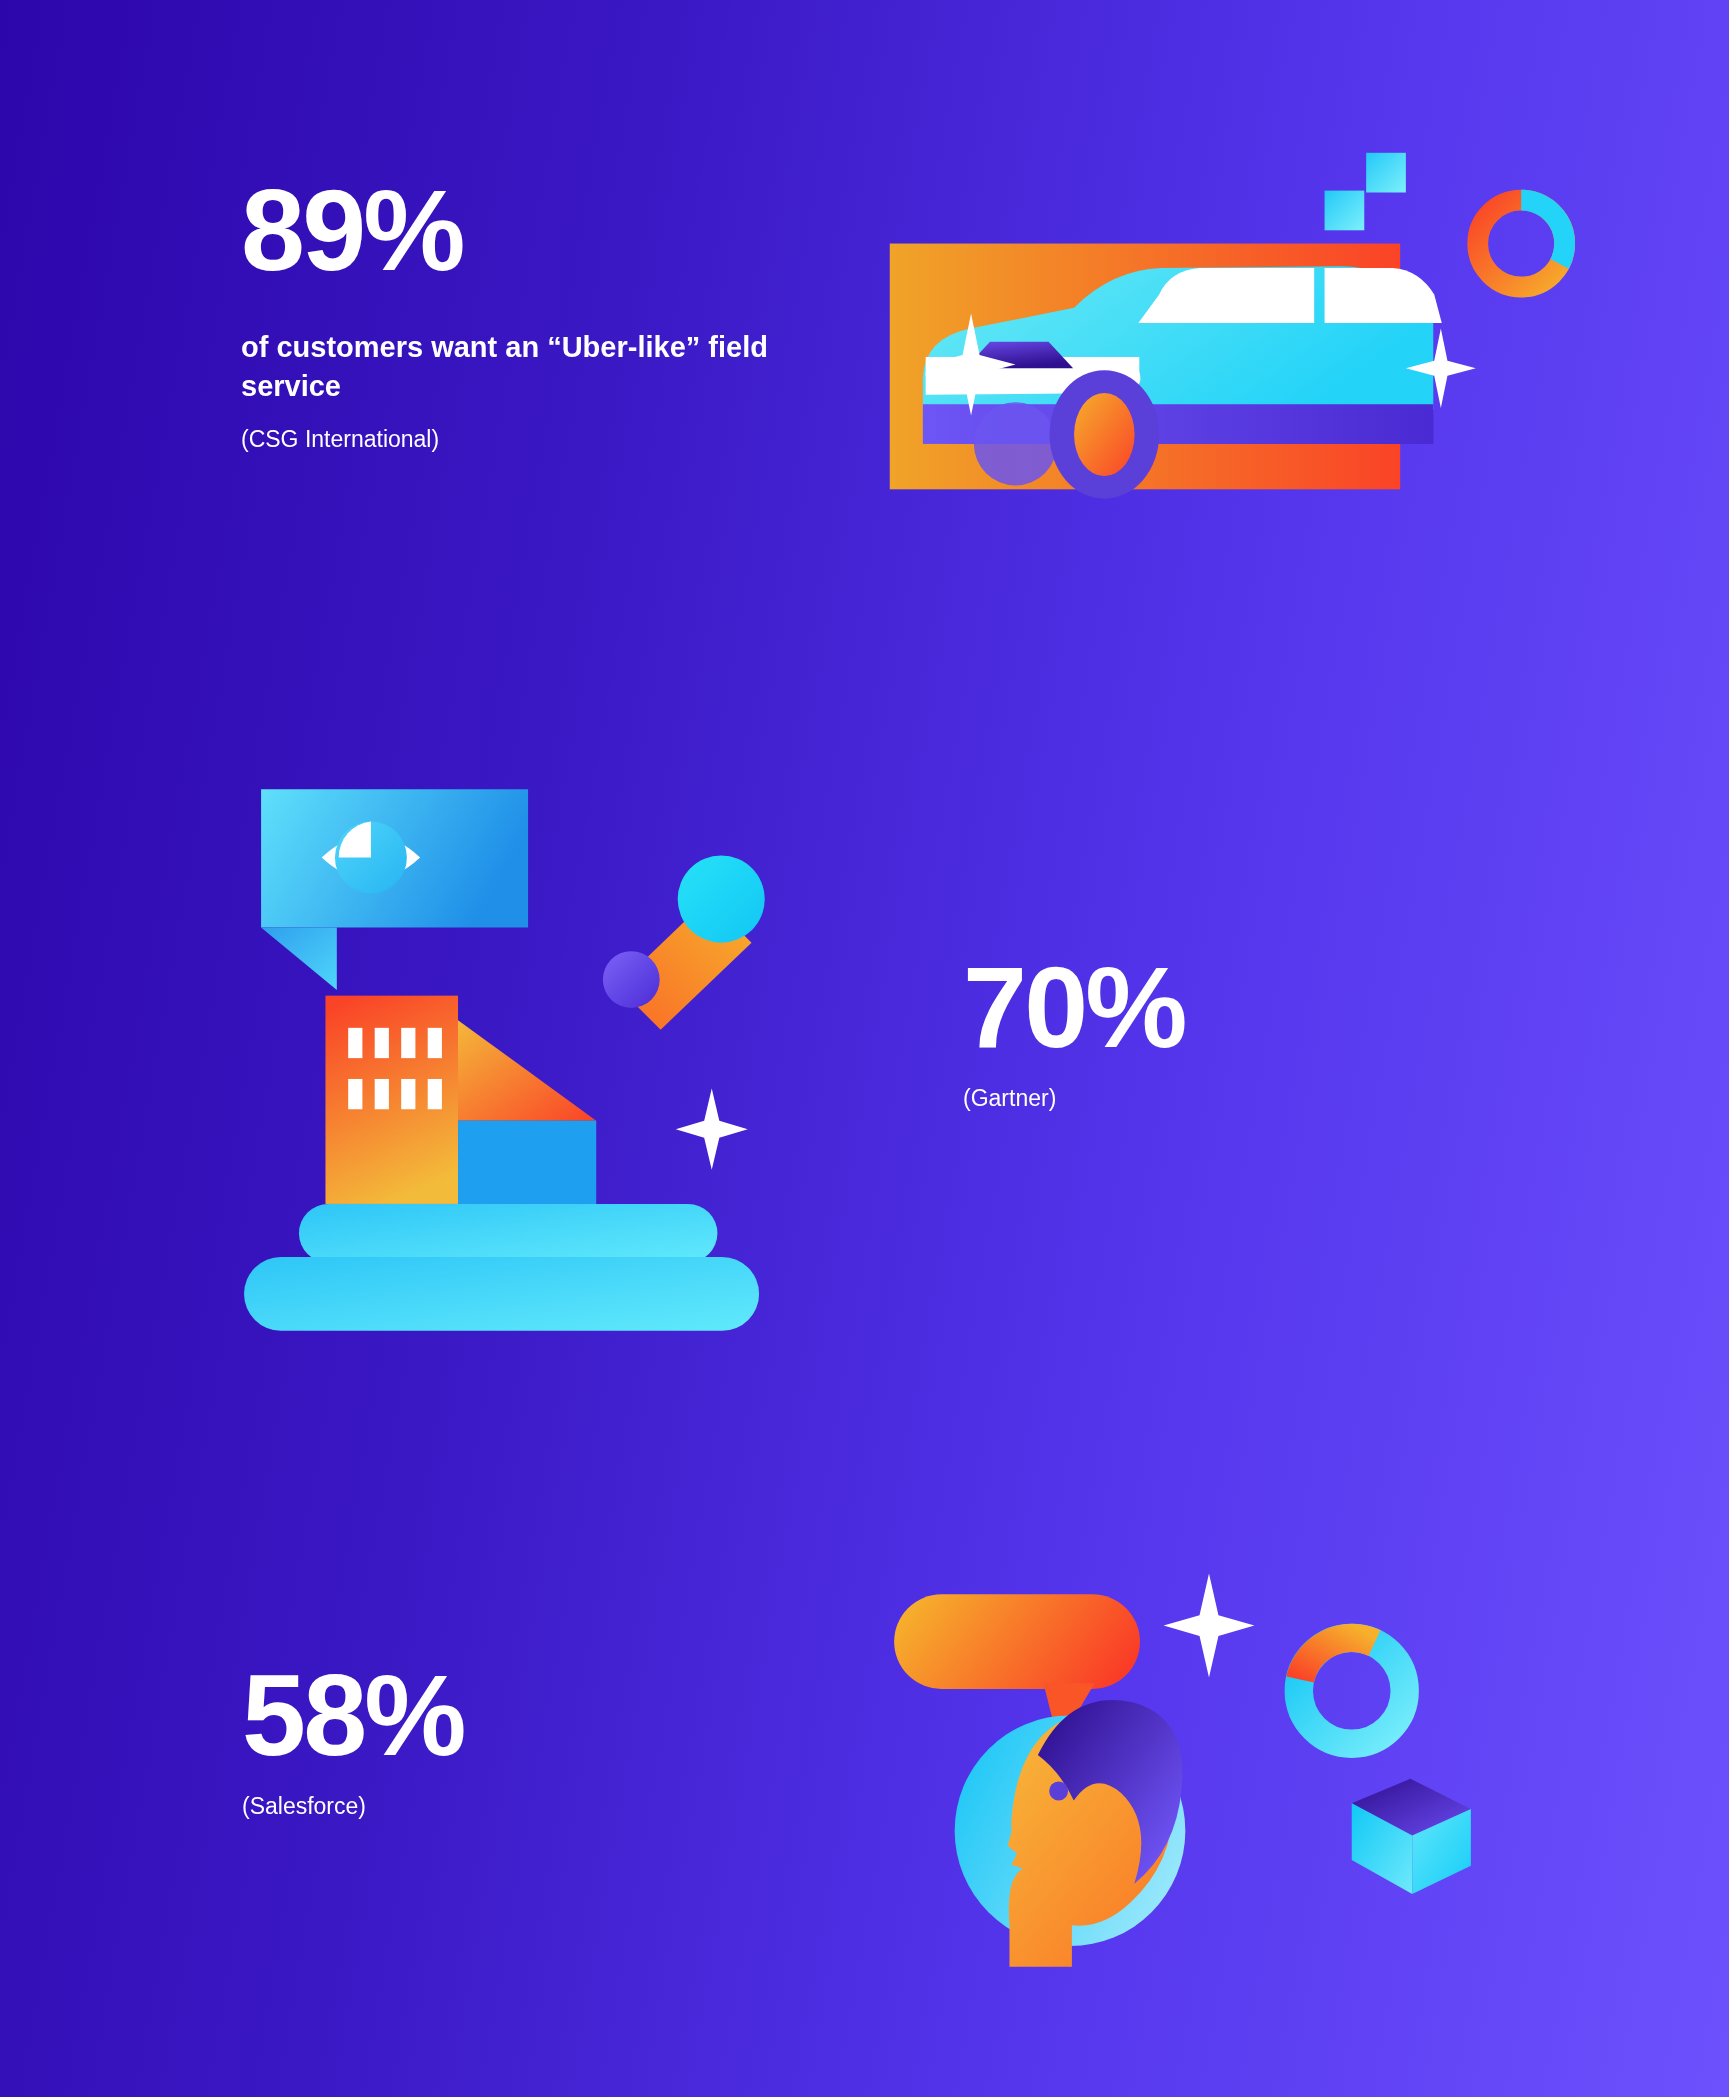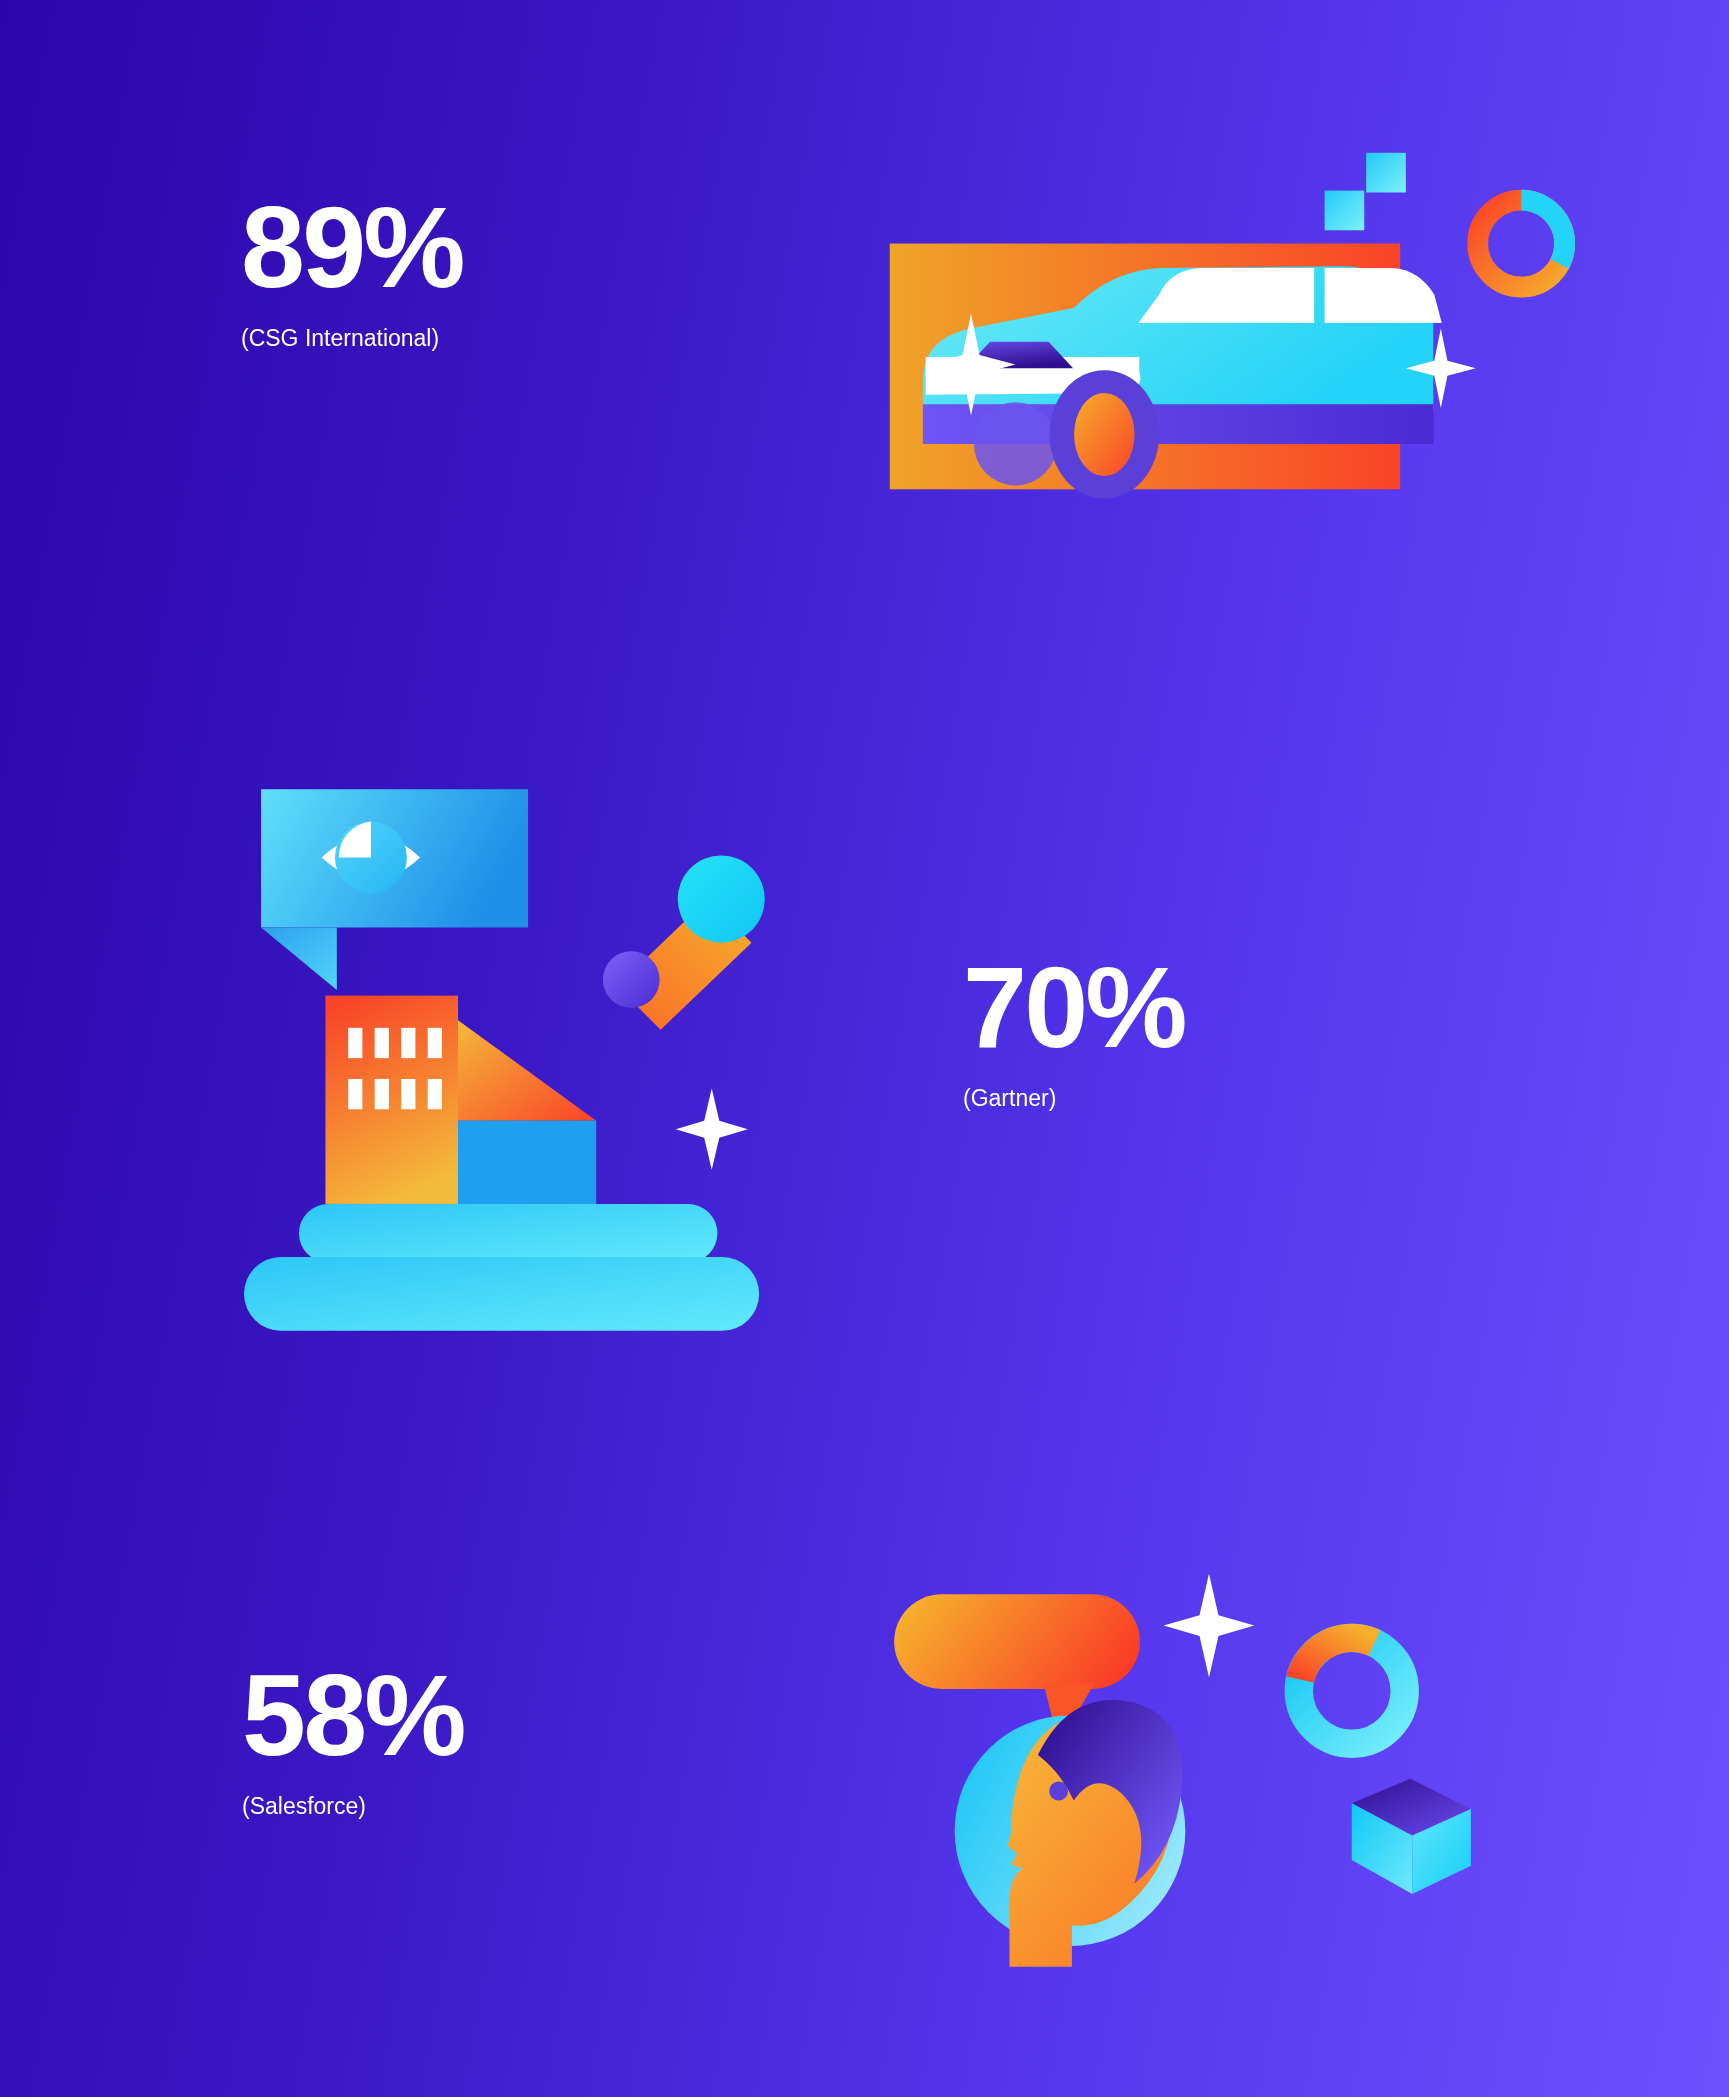--- a/index.html
+++ b/index.html
@@ -29,37 +29,38 @@
     margin-top:40px;
     color:#ffffff;
   }
   .stat .src {
     font-size:23px;
     font-weight:400;
     margin-top:20px;
     color:#ffffff;
   }
 
-  #stat-1 { left:241px; top:190px;  width:606px; }
+  #stat-1 { left:241px; top:173px;  width:606px; }
   #stat-2 { left:963px; top:950px; width:606px; }
   #stat-3 { left:242px; top:1658px; width:587px; }
 
   
   .art { position:absolute; }
   #art-car   { left:880px;  top:132px;  width:719px;  height:397px; }
   #art-cloud { left:227px;  top:776px;  width:587px;  height:587px; }
   #art-globe { left:871px;  top:1566px; width:606px;  height:416px; }
 </style>
 </head>
 <body>
 
 <div class="canvas">
 
   <div class="stat" id="stat-1">
     <div class="pct">89%</div>
+    <div class="desc">of customers want an “Uber-like” field service</div>
     <div class="src">(CSG International)</div>
   </div>
 
   <div class="art" id="art-car">
     <svg width="719" height="397" viewBox="0 0 760 420" xmlns="http://www.w3.org/2000/svg">
       <defs>
         <linearGradient id="frameG" x1="0" y1="0" x2="1" y2="0">
           <stop offset="0" stop-color="#f0a428"></stop>
             <stop offset="1" stop-color="#fa4327"></stop>
         </linearGradient>

